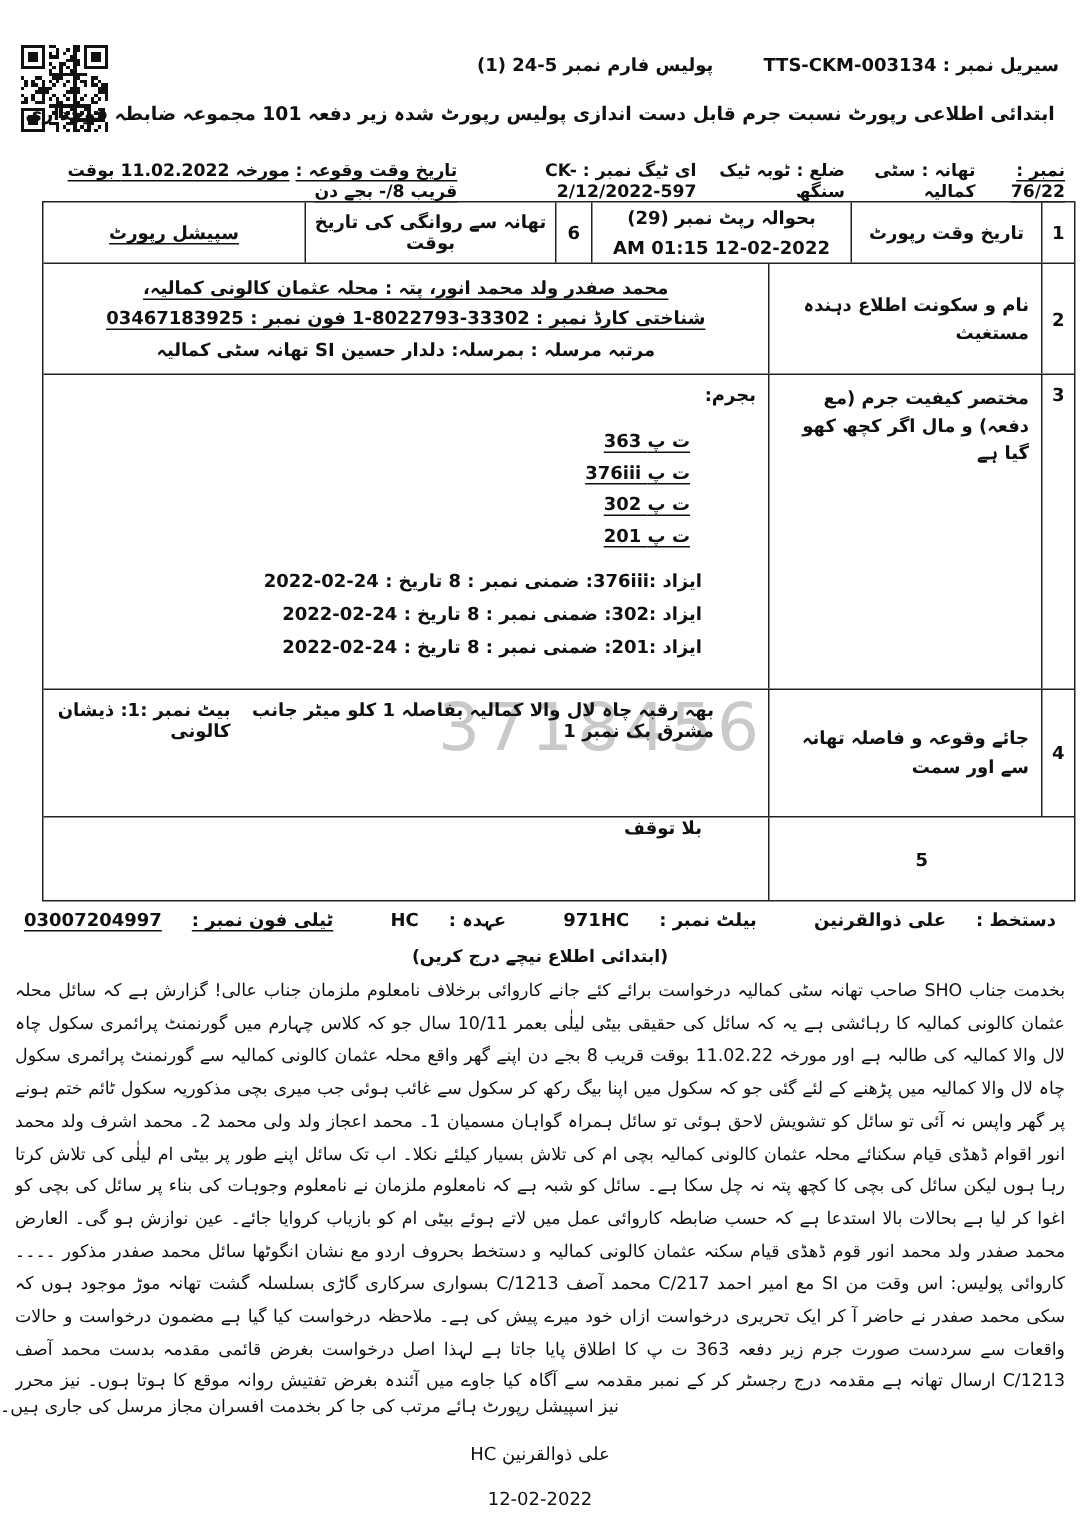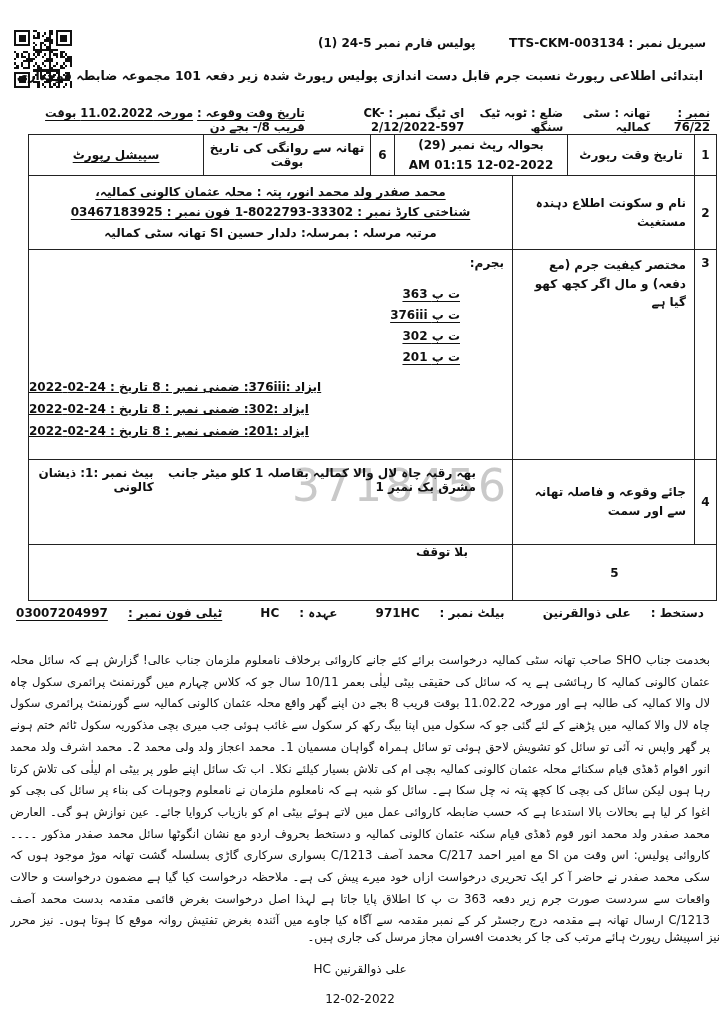--- a/index.html
+++ b/index.html
@@ -27,34 +27,34 @@
   .r1{height:40px;}
   .r2{height:74px;}
   .r3{height:210px;}
   .r4{height:85px;}
   .r5{height:56px;}
   .w174{width:174px;} .w167{width:167px;} .w24{width:24px;} .w173{width:173px;} .w127{width:127px;}
   .w483{width:483px;} .w182{width:182px;} .wrest{flex:1;}
   .line{line-height:1.7;}
   .secList{padding:4px 10px 0 0;text-align:right;line-height:1.75;}
   .crime{padding:6px 8px 0 0;text-align:right;}
-  .adds{padding:8px 44px 6px 0;text-align:left;line-height:1.85;text-decoration:underline;}
+  .adds{padding:8px 44px 6px 0;text-align:right;line-height:1.85;}
   .r4content{display:flex;flex-direction:row;justify-content:space-between;padding:6px 36px 12px 0;text-align:right;}
   .r5content{display:flex;justify-content:flex-start;padding:0 44px 0 0;}
   .watermark{top:460px;left:292px;font-size:44px;color:#c9c9c9;letter-spacing:3px;font-weight:normal;z-index:5;}
   .tbl{position:absolute;z-index:6;background:transparent;margin-left:12px;}
   
   .sig{top:606px;left:16px;width:688px;display:flex;direction:rtl;justify-content:space-between;
        font-size:12px;font-weight:bold;align-items:baseline;}
   .pair{display:flex;direction:rtl;gap:20px;align-items:baseline;}
   .note{top:630px;left:0;width:100%;text-align:center;font-size:11.5px;font-weight:bold;direction:rtl;}
   
   .body{top:650px;left:10px;width:700px;height:282px;direction:rtl;text-align:justify;
         font-size:11.6px;line-height:21.7px;overflow:hidden;}
-  .closing{top:930px;left:0;width:100%;text-align:right;font-size:11.6px;direction:rtl;}
+  .closing{top:930px;left:0;width:100%;text-align:left;font-size:11.6px;direction:rtl;}
   .foot1{top:962px;left:0;width:100%;text-align:center;font-size:12px;direction:rtl;}
   .foot2{top:992px;left:0;width:100%;text-align:center;font-size:12px;}
 </style>
 </head>
 <body>
 
 <div class="page">
 
   <div class="abs qr">
     <svg id="qrsvg" viewBox="0 0 25 25" width="58" height="58" shape-rendering="crispEdges">
@@ -469,20 +469,21 @@
     </span>
     <span class="pair">
       <span>عہدہ :</span>
       <span>HC</span>
     </span>
     <span class="pair">
       <span class="u">ٹیلی فون نمبر :</span>
       <span class="u">03007204997</span>
     </span>
   </div>
+  <div class="abs note">(ابتدائی اطلاع نیچے درج کریں)</div>
 
   <div class="abs body">بخدمت جناب SHO صاحب تھانہ سٹی کمالیہ درخواست برائے کئے جانے کاروائی برخلاف نامعلوم ملزمان جناب عالی! گزارش ہے کہ سائل محلہ عثمان کالونی کمالیہ کا رہائشی ہے یہ کہ سائل کی حقیقی بیٹی لیلٰی بعمر 10/11 سال جو کہ کلاس چہارم میں گورنمنٹ پرائمری سکول چاہ لال والا کمالیہ کی طالبہ ہے اور مورخہ 11.02.22 بوقت قریب 8 بجے دن اپنے گھر واقع محلہ عثمان کالونی کمالیہ سے گورنمنٹ پرائمری سکول چاہ لال والا کمالیہ میں پڑھنے کے لئے گئی جو کہ سکول میں اپنا بیگ رکھ کر سکول سے غائب ہوئی جب میری بچی مذکوریہ سکول ٹائم ختم ہونے پر گھر واپس نہ آئی تو سائل کو تشویش لاحق ہوئی تو سائل ہمراہ گواہان مسمیان 1۔ محمد اعجاز ولد ولی محمد 2۔ محمد اشرف ولد محمد انور اقوام ڈھڈی قیام سکنائے محلہ عثمان کالونی کمالیہ بچی ام کی تلاش بسیار کیلئے نکلا۔ اب تک سائل اپنے طور پر بیٹی ام لیلٰی کی تلاش کرتا رہا ہوں لیکن سائل کی بچی کا کچھ پتہ نہ چل سکا ہے۔ سائل کو شبہ ہے کہ نامعلوم ملزمان نے نامعلوم وجوہات کی بناء پر سائل کی بچی کو اغوا کر لیا ہے بحالات بالا استدعا ہے کہ حسب ضابطہ کاروائی عمل میں لاتے ہوئے بیٹی ام کو بازیاب کروایا جائے۔ عین نوازش ہو گی۔ العارض محمد صفدر ولد محمد انور قوم ڈھڈی قیام سکنہ عثمان کالونی کمالیہ و دستخط بحروف اردو مع نشان انگوٹھا سائل محمد صفدر مذکور ۔۔۔۔ کاروائی پولیس: اس وقت من SI مع امیر احمد C/217 محمد آصف C/1213 بسواری سرکاری گاڑی بسلسلہ گشت تھانہ موڑ موجود ہوں کہ سکی محمد صفدر نے حاضر آ کر ایک تحریری درخواست ازاں خود میرے پیش کی ہے۔ ملاحظہ درخواست کیا گیا ہے مضمون درخواست و حالات واقعات سے سردست صورت جرم زیر دفعہ 363 ت پ کا اطلاق پایا جاتا ہے لہذا اصل درخواست بغرض قائمی مقدمہ بدست محمد آصف C/1213 ارسال تھانہ ہے مقدمہ درج رجسٹر کر کے نمبر مقدمہ سے آگاہ کیا جاوے میں آئندہ بغرض تفتیش روانہ موقع کا ہوتا ہوں۔ نیز محرر اسپیشل رپورٹ مرتب کر کے بخدمت افسران مجاز مرسل کرے۔ دلدار حسین SI تھانہ سٹی کمالیہ 12.2.22 از تھانہ موڑ کمالیہ بوقت 1/05 بجے رات ۔۔۔۔ از تھانہ: حسب آمد تحریری درخواست بعکس استغاثہ بالا پر رپورٹ ابتدائی اطلاعی ہذا بجرم مذکور مرتب کی جا کر نقل مثل پولیس مع اصل تحریری درخواست بعکس استغاثہ برادو تفتیش بدست اردہ کنسٹیبل نزد فرستادہ SI صاحب بڑالی جاری ہے جناب SHO صاحب بکار سرکار علاقہ تھانہ میں ہیں جگہ اطلاع مقدمہ ہذا بذریعہ خاص دی گئی ہے۔</div>
   <div class="abs closing">نیز اسپیشل رپورٹ ہائے مرتب کی جا کر بخدمت افسران مجاز مرسل کی جاری ہیں۔</div>
 
   <div class="abs foot1">علی ذوالقرنین HC</div>
   <div class="abs foot2">12-02-2022</div>
 
 </div>
 
 </body></html>

